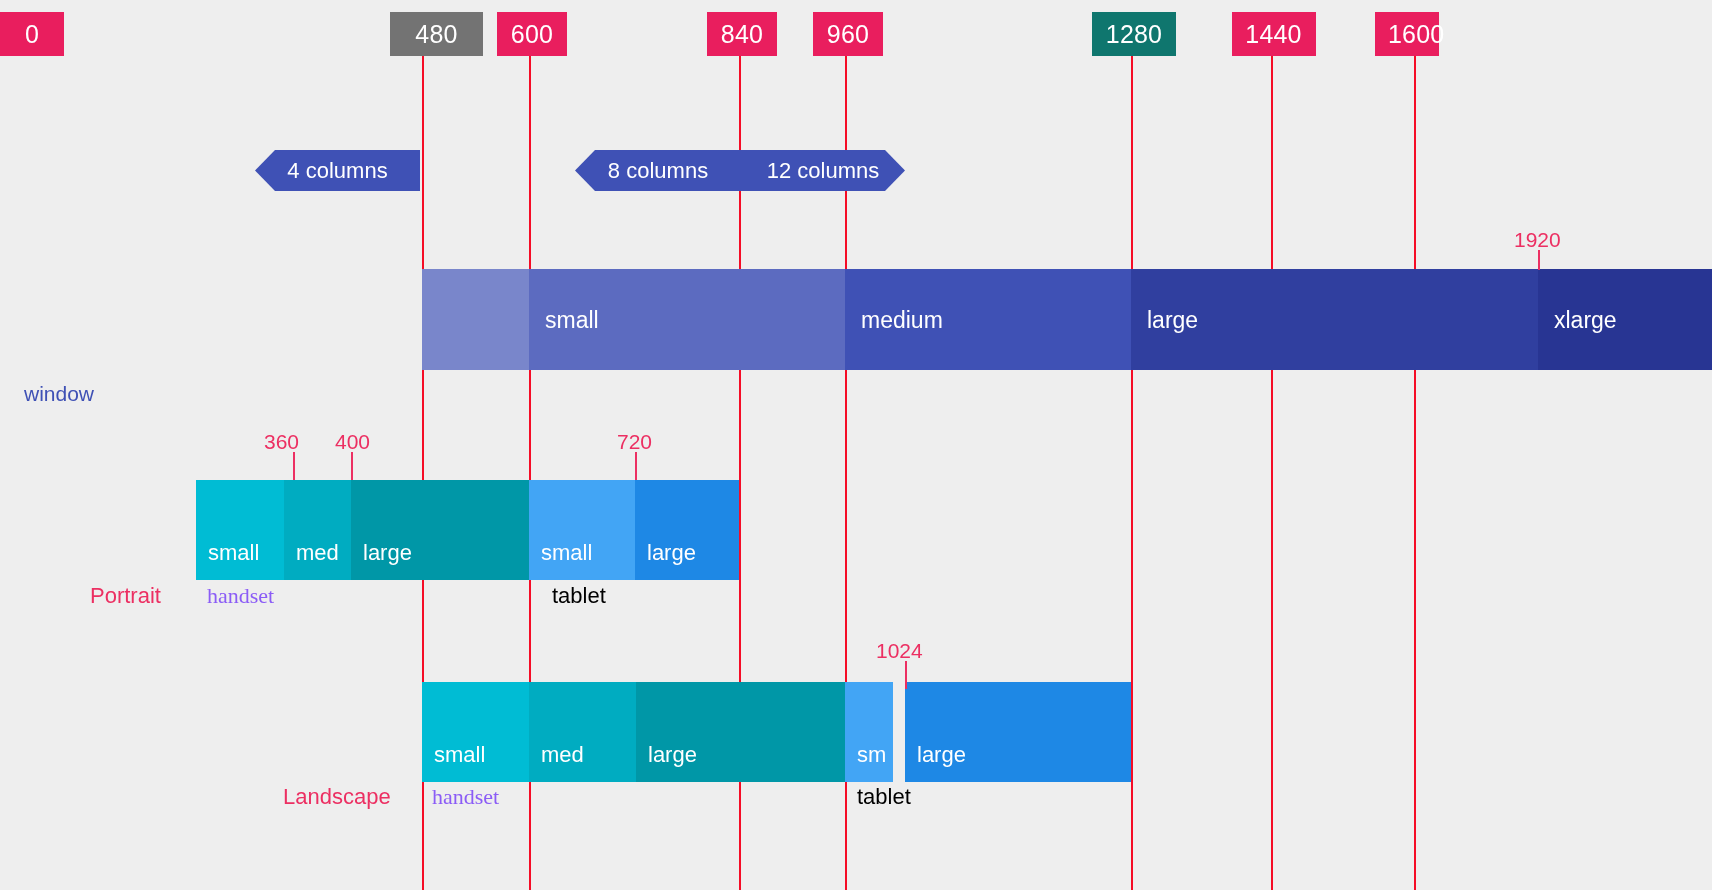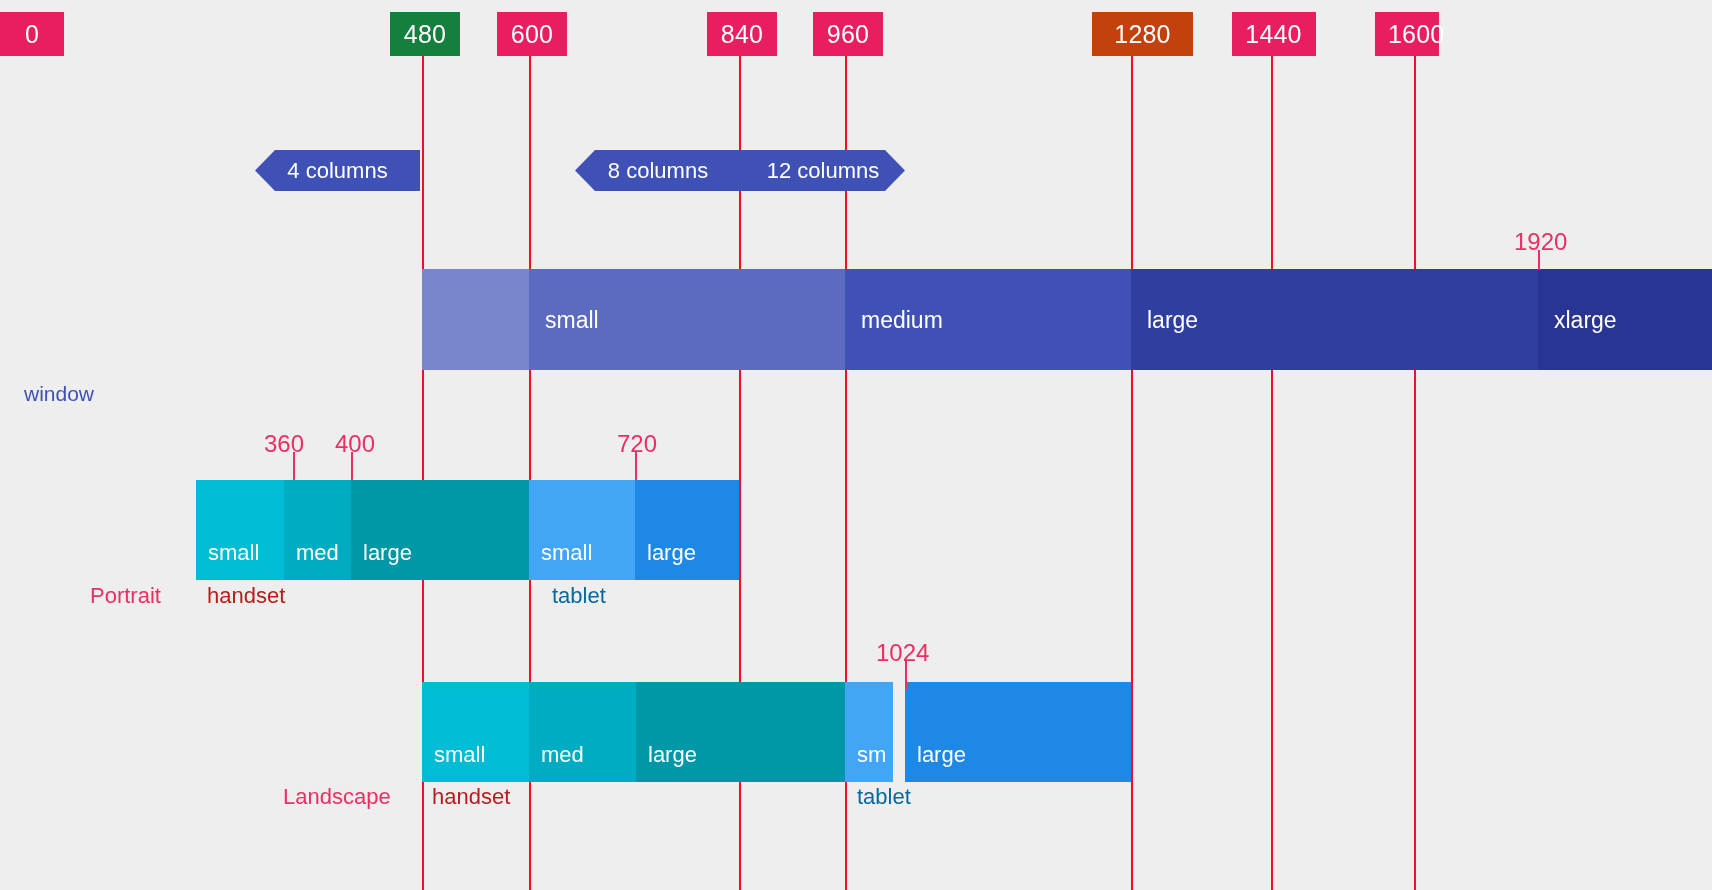--- a/index.html
+++ b/index.html
@@ -105,21 +105,21 @@
     left: 12px;
     bottom: 14px;
     color: #ffffff;
     font-size: 22px;
     white-space: nowrap;
   }
 
   
   .tick-label {
     position: absolute;
-    font-size: 24px;
+    font-size: 21px;
     color: #ec2f62;
     white-space: nowrap;
   }
   .tick-line {
     position: absolute;
     width: 2px;
     background: #ec2f62;
   }
 
   
@@ -127,45 +127,45 @@
     position: absolute;
     font-size: 22px;
     color: #ec2f62;
     white-space: nowrap;
   }
   .cap-device {
     position: absolute;
     font-size: 22px;
     white-space: nowrap;
   }
-  .cap-handset { color: #b91c1c; }
-  .cap-tablet  { color: #0369a1; }
+  .cap-handset { color: #8b5cf6; font-family: Liberation Serif, serif; }
+  .cap-tablet  { color: #000000; }
 </style>
 </head>
 <body>
 
 <div id="stage">
 
   <div id="bp-lines">
       <div class="bp-line" style="left: 422px; background: rgb(245, 12, 38);"></div>
       <div class="bp-line" style="left: 529px; background: rgb(245, 12, 38);"></div>
       <div class="bp-line" style="left: 739px; background: rgb(245, 12, 38);"></div>
       <div class="bp-line" style="left: 845px; background: rgb(245, 12, 38);"></div>
       <div class="bp-line" style="left: 1131px; background: rgb(245, 12, 38);"></div>
       <div class="bp-line" style="left: 1271px; background: rgb(245, 12, 38);"></div>
       <div class="bp-line" style="left: 1414px; background: rgb(245, 12, 38);"></div>
     </div>
 
   <div id="bp-flags">
       <div class="bp-flag" style="left: 0px; width: 64px; top: 12px; background: rgb(233, 30, 94);">0</div>
-      <div class="bp-flag" style="left: 390px; width: 70px; top: 12px; background: #15803d;">480</div>
+      <div class="bp-flag" style="left: 390px; width: 93px; top: 12px; background: #737373;">480</div>
       <div class="bp-flag" style="left: 497px; width: 70px; top: 12px; background: rgb(233, 30, 94);">600</div>
       <div class="bp-flag" style="left: 707px; width: 70px; top: 12px; background: rgb(233, 30, 94);">840</div>
       <div class="bp-flag" style="left: 813px; width: 70px; top: 12px; background: rgb(233, 30, 94);">960</div>
-      <div class="bp-flag" style="left: 1092px; width: 101px; top: 12px; background: #c2410c;">1280</div>
+      <div class="bp-flag" style="left: 1092px; width: 84px; top: 12px; background: #0f766e;">1280</div>
       <div class="bp-flag" style="left: 1232px; width: 84px; top: 12px; background: rgb(233, 30, 94); padding-left: 12px;">1440</div>
       <div class="bp-flag" style="left: 1375px; width: 64px; top: 12px; background: rgb(233, 30, 94);">1600</div>
     </div>
 
   <div id="col-bands">
       <div class="col-band notch-left" style="left: 255px; width: 165px; background: rgb(63, 81, 181);">4 columns</div>
       <div class="col-band notch-left" style="left: 575px; width: 166px; background: rgb(63, 81, 181);">8 columns</div>
       <div class="col-band arrow-right-only" style="left: 741px; width: 164px; background: rgb(63, 81, 181);">12 columns</div>
     </div>
 

